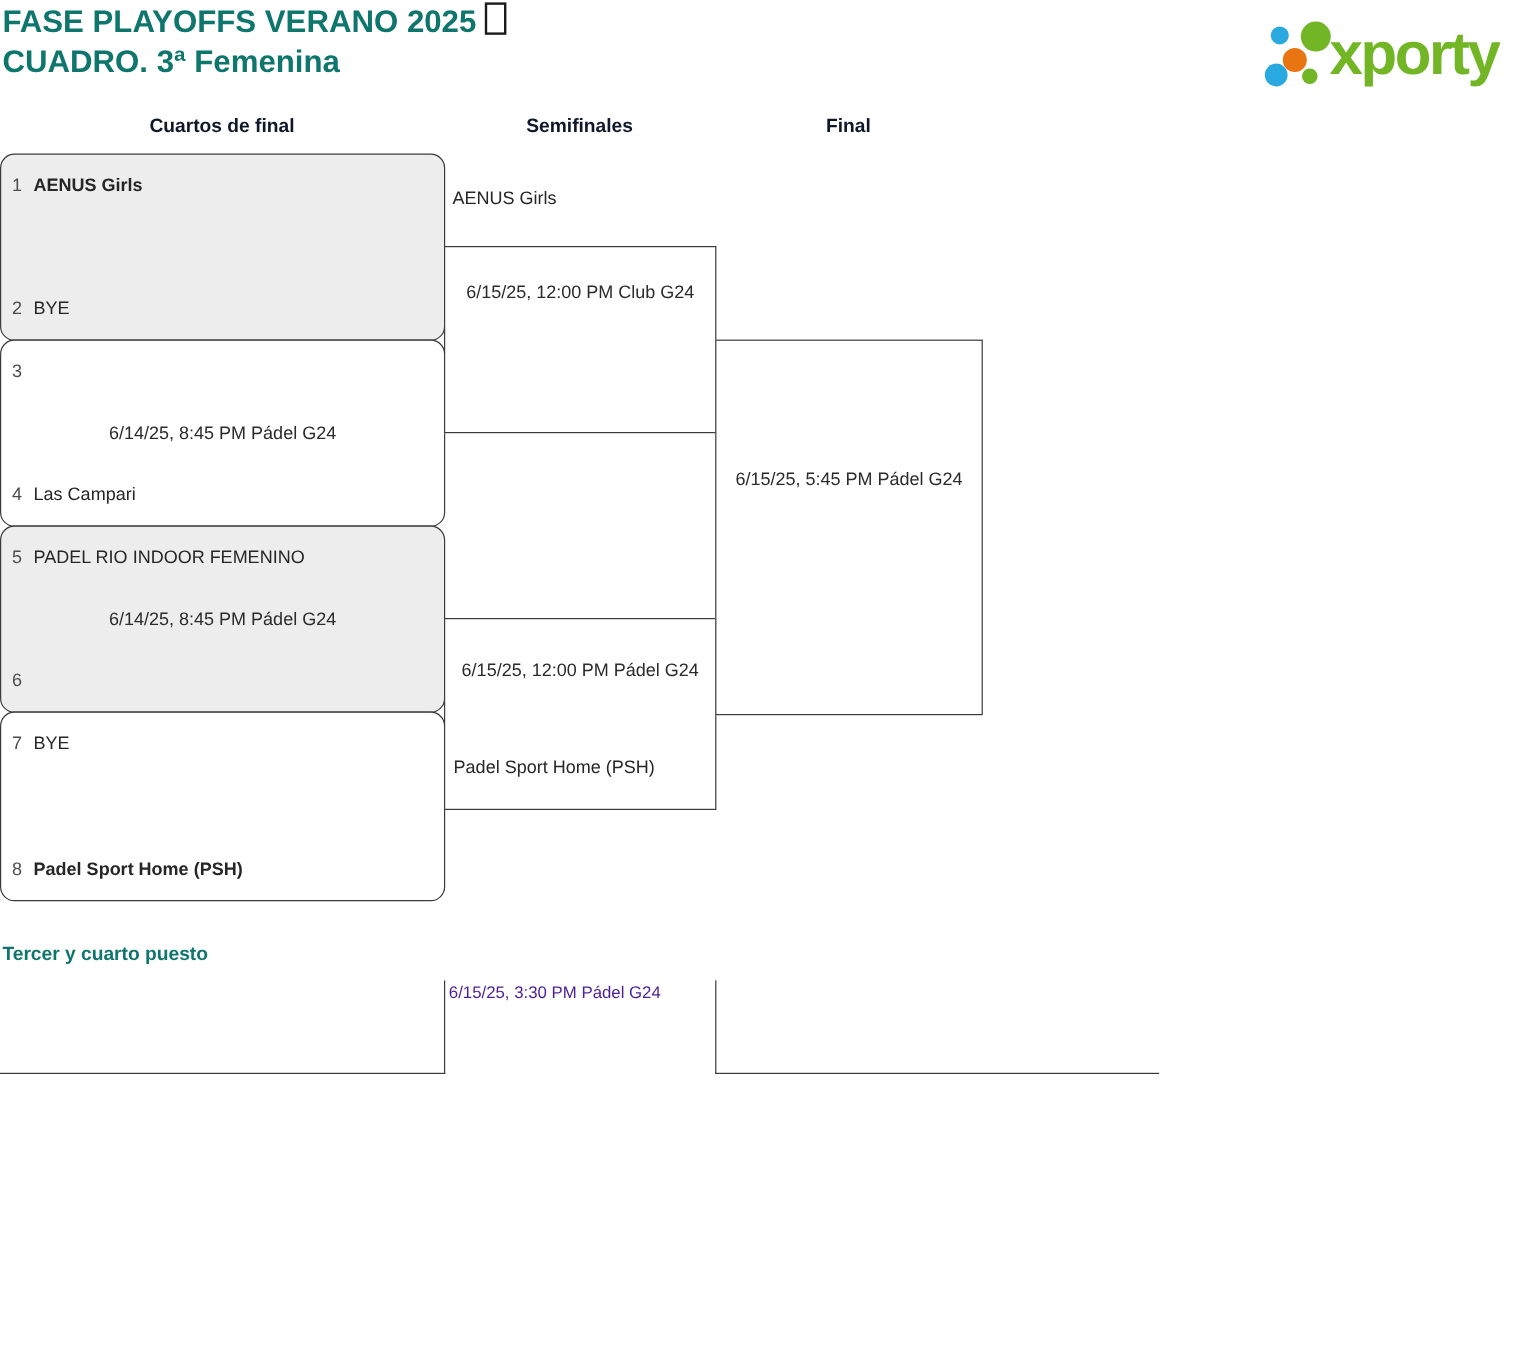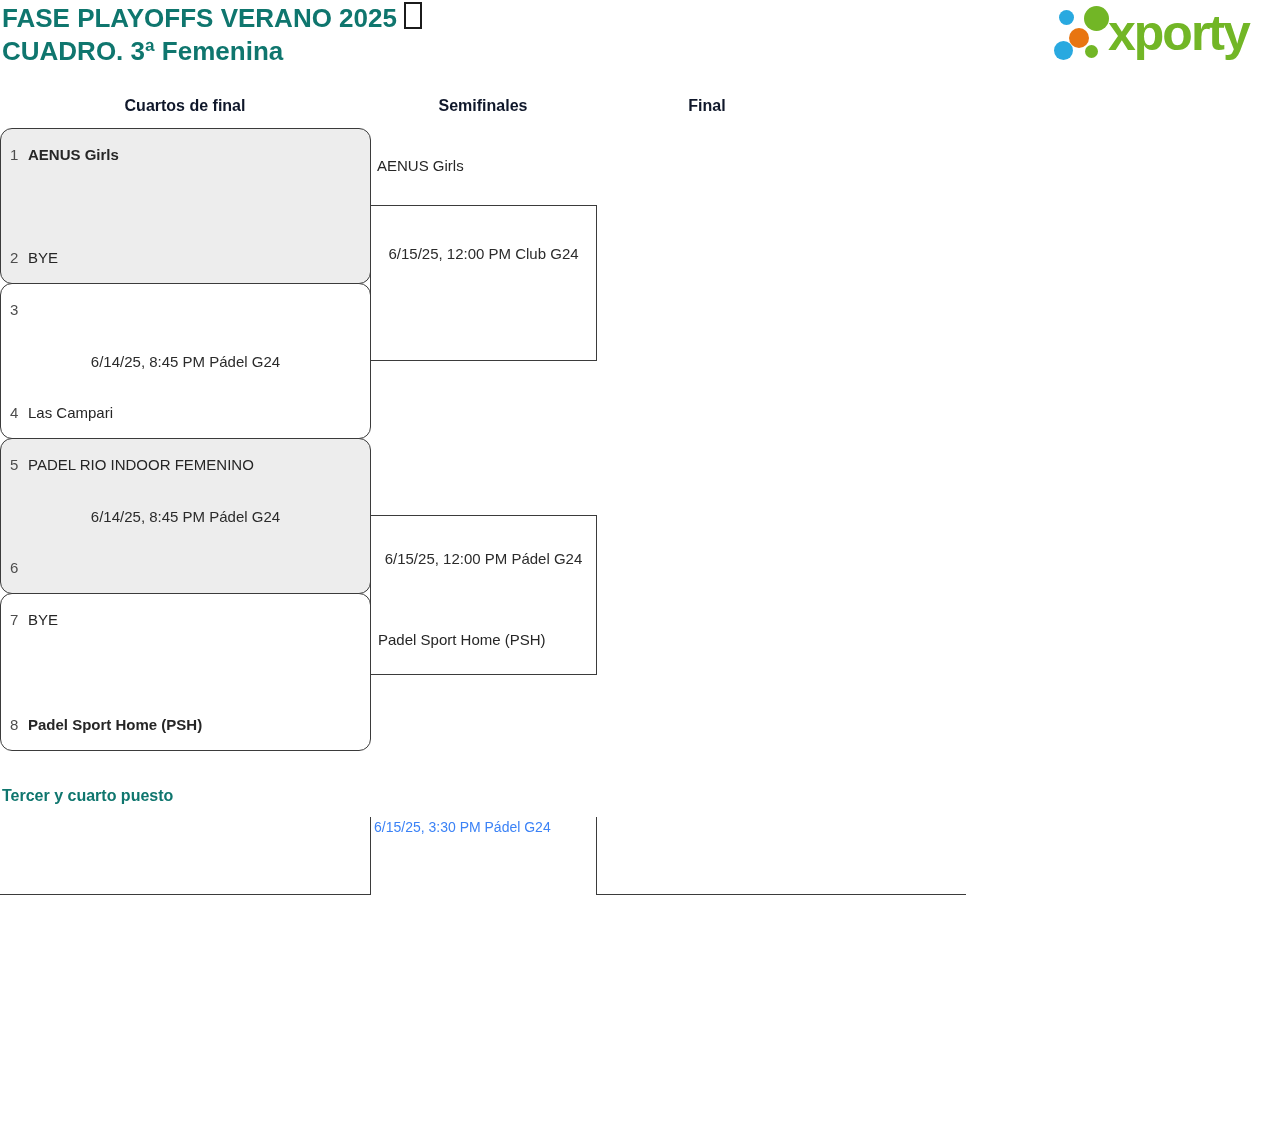--- a/index.html
+++ b/index.html
@@ -6,21 +6,21 @@
   body{font-family:"Liberation Sans",sans-serif;color:#262626;}
   .page{position:relative;width:1280px;height:1126px;background:#ffffff;overflow:hidden;}
 
   
   .title{position:absolute;left:2px;font-size:26px;line-height:32px;font-weight:600;color:#0f766e;letter-spacing:0;}
   .title.l1{top:2px;}
   .title.l2{top:35px;}
   .tofu{display:inline-block;width:14px;height:23px;border:2px solid #1b1b1b;margin-left:7px;vertical-align:-2px;}
 
   
-  .logo{position:absolute;left:1048px;top:0;width:230px;height:70px;text-align:center;}
+  .logo{position:absolute;left:1048px;top:12px;width:230px;height:70px;text-align:center;}
   .dot{position:absolute;border-radius:50%;}
   .dot.b1{left:11px;top:10px;width:15px;height:15px;background:#29a9e0;}
   .dot.g1{left:36px;top:6px;width:25px;height:25px;background:#72b626;}
   .dot.o1{left:21px;top:28px;width:20px;height:20px;background:#e87511;}
   .dot.b2{left:6px;top:41px;width:19px;height:19px;background:#29a9e0;}
   .dot.g2{left:37px;top:45px;width:13px;height:13px;background:#72b626;}
   .wordmark{position:absolute;left:60px;top:4px;font-size:50px;font-weight:700;letter-spacing:-2px;color:#72b626;}
 
   
   .round-header{position:absolute;top:97px;text-align:center;font-size:16px;font-weight:600;color:#0f172a;}
@@ -45,32 +45,32 @@
   .team.top{top:16px;}
   .team.bottom{bottom:15px;}
   .seed{display:inline-block;width:18px;color:#4d4d4d;}
   .tname{color:#262626;}
   .tname.bold{font-weight:700;}
   .minfo{position:absolute;left:0;right:0;text-align:center;font-size:15px;color:#2b2b2b;white-space:nowrap;}
   .minfo.center{top:50%;transform:translateY(-50%);}
   .advancer{position:absolute;font-size:15px;line-height:20px;color:#262626;white-space:nowrap;}
   .adv-sf1{left:377px;top:156px;}
   .adv-sf2{left:7px;top:114px;}
-  .sf1 .minfo{top:39px;}
+  .sf1 .minfo{top:29px;}
   .sf2 .minfo{top:34px;}
   .fbox .minfo{top:107px;}
 
   
   .tp-heading{position:absolute;left:2px;top:787px;font-size:16px;font-weight:600;color:#0f766e;}
   .bline{position:absolute;background:#3b3b3b;}
   .tp-h-left{left:0;top:894px;width:371px;height:1px;}
   .tp-v-left{left:370px;top:817px;width:1px;height:78px;}
   .tp-v-right{left:596px;top:817px;width:1px;height:78px;}
   .tp-h-right{left:596px;top:894px;width:370px;height:1px;}
-  .tp-info{position:absolute;left:374px;top:819px;font-size:14px;color:#3b82f6;white-space:nowrap;}
+  .tp-info{position:absolute;left:374px;top:819px;font-size:14px;color:#4c1d95;white-space:nowrap;}
 </style>
 </head>
 <body>
 
 <div class="page">
 
   <div class="title l1"><span>FASE PLAYOFFS VERANO 2025</span><span class="tofu"></span></div>
   <div class="title l2">CUADRO. 3ª Femenina</div>
 
   <div class="logo">
@@ -112,20 +112,23 @@
 
   <div class="mbox sf sf1">
     <div class="minfo">6/15/25, 12:00 PM Club G24</div>
   </div>
 
   <div class="mbox sf sf2">
     <div class="minfo">6/15/25, 12:00 PM Pádel G24</div>
     <div class="advancer adv-sf2">Padel Sport Home (PSH)</div>
   </div>
 
+  <div class="mbox fbox">
+    <div class="minfo">6/15/25, 5:45 PM Pádel G24</div>
+  </div>
 
   <div class="tp-heading">Tercer y cuarto puesto</div>
   <div class="bline tp-h-left"></div>
   <div class="bline tp-v-left"></div>
   <div class="tp-info">6/15/25, 3:30 PM Pádel G24</div>
   <div class="bline tp-v-right"></div>
   <div class="bline tp-h-right"></div>
 
 </div>
 

